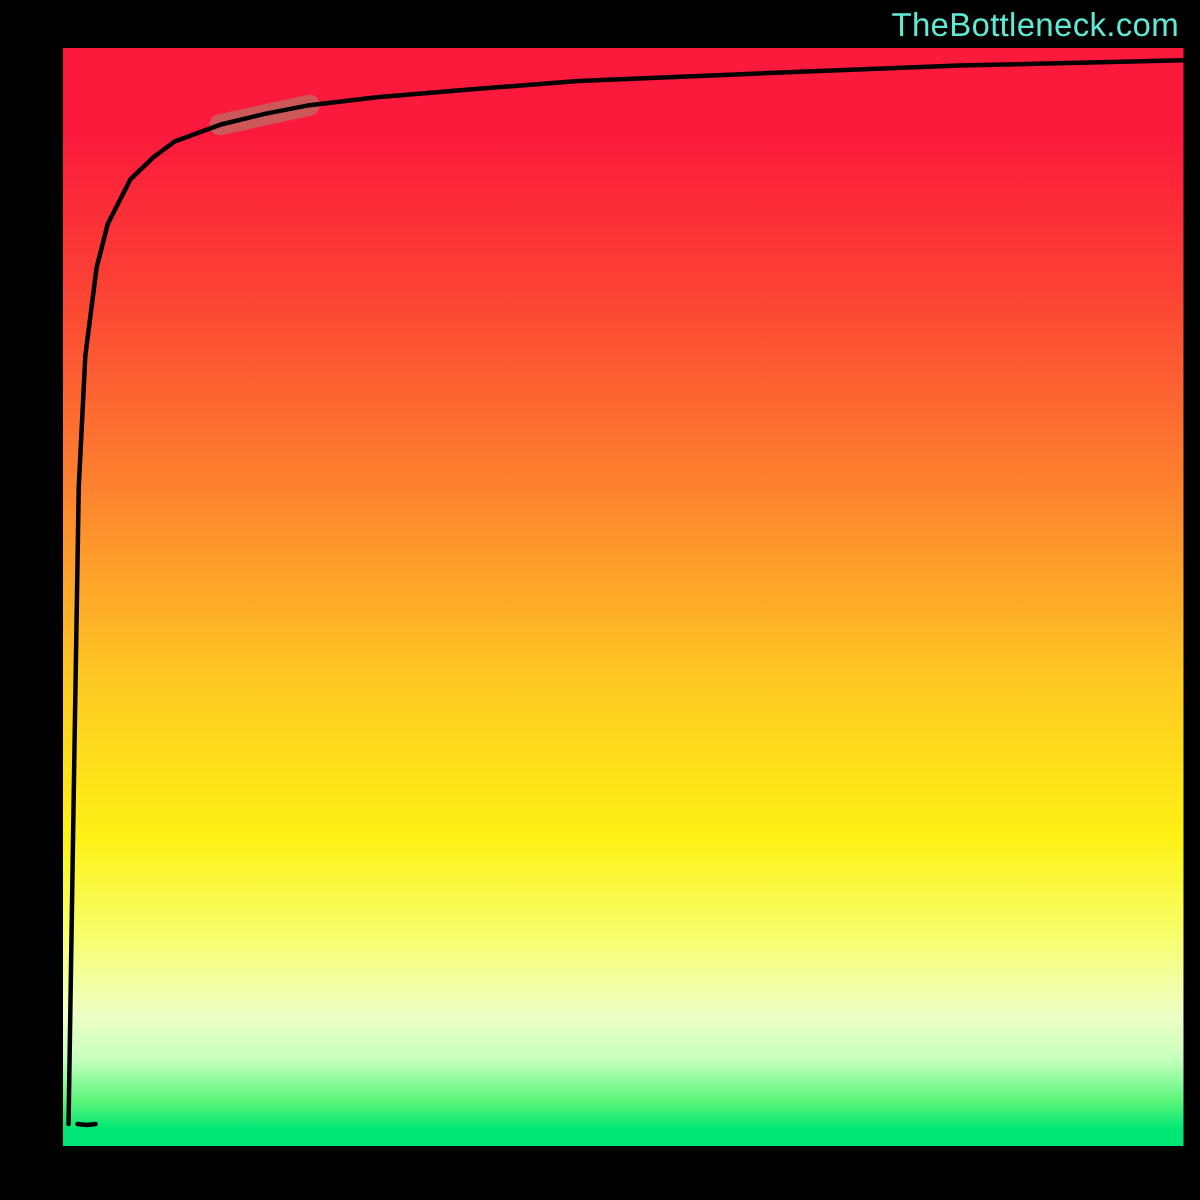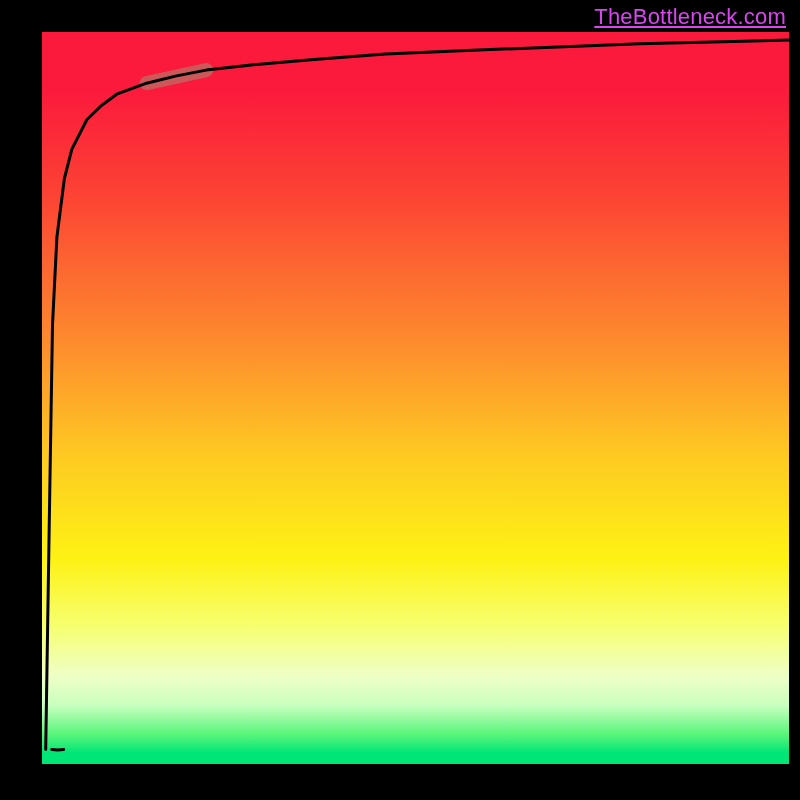--- a/index.html
+++ b/index.html
@@ -13,26 +13,25 @@
   }
   .stage {
     position: relative;
     width: 800px;
     height: 800px;
   }
   .watermark {
     position: absolute;
     top: 4px;
     right: 14px;
-    color: #d946ef;
+    color: #5eead4;
     font-size: 22px;
     font-weight: 500;
     letter-spacing: 0.2px;
     user-select: none;
-    text-decoration: underline;
   }
   .plot-area {
     position: absolute;
     left: 42px;
     top: 32px;
     width: 747px;
     height: 732px;
     
     background: linear-gradient(to bottom,
       #fb1a3c 0%,

